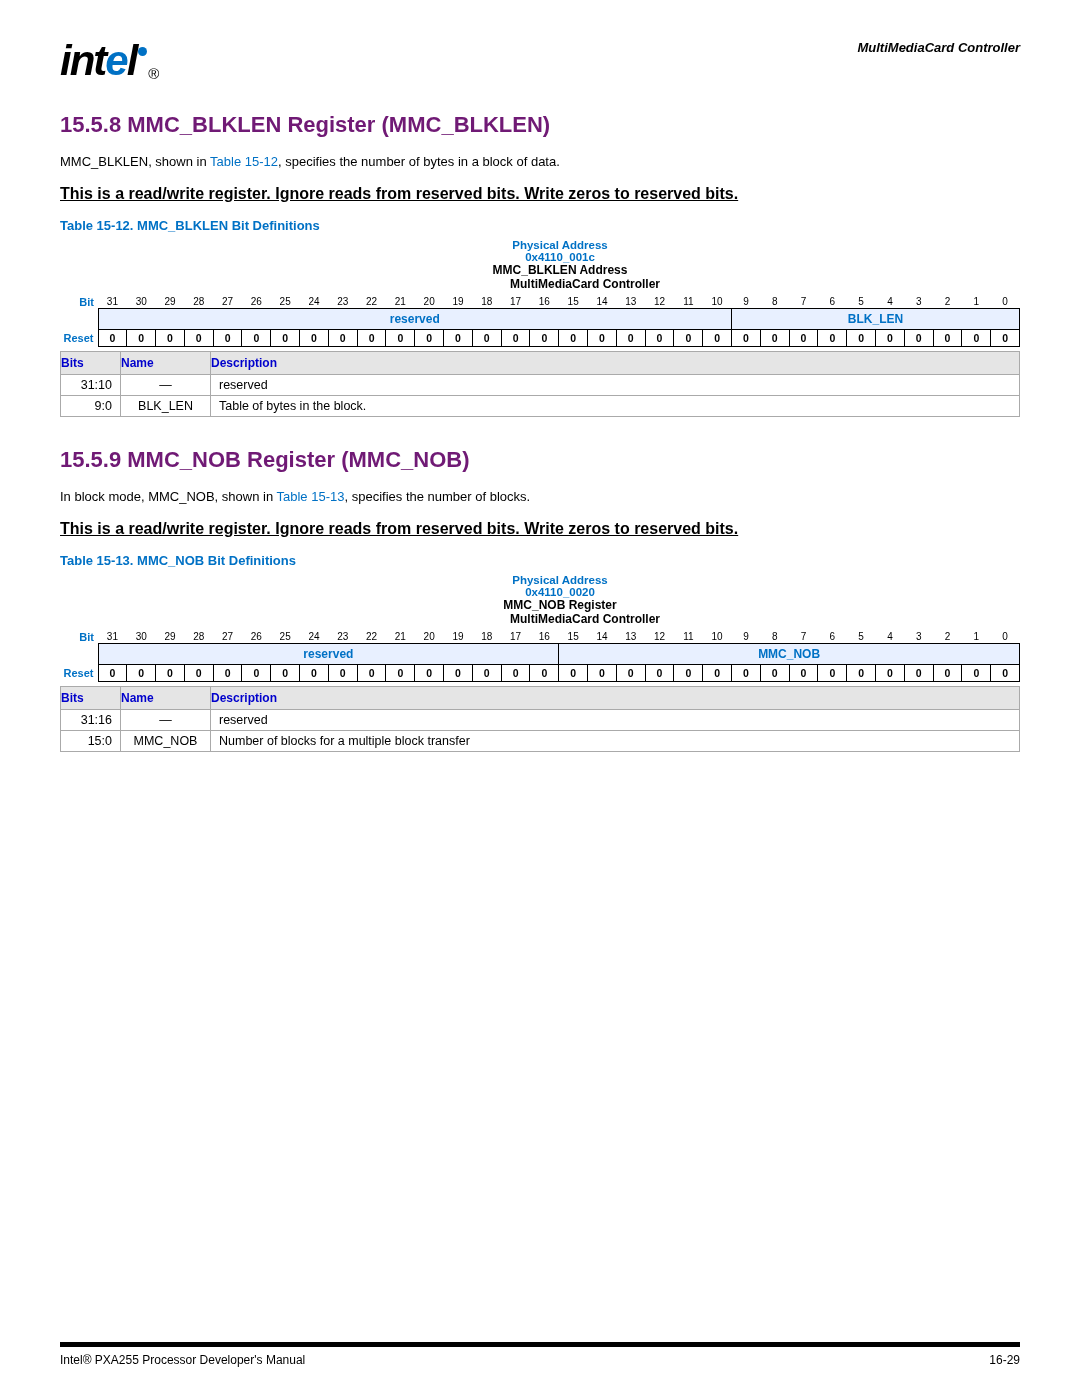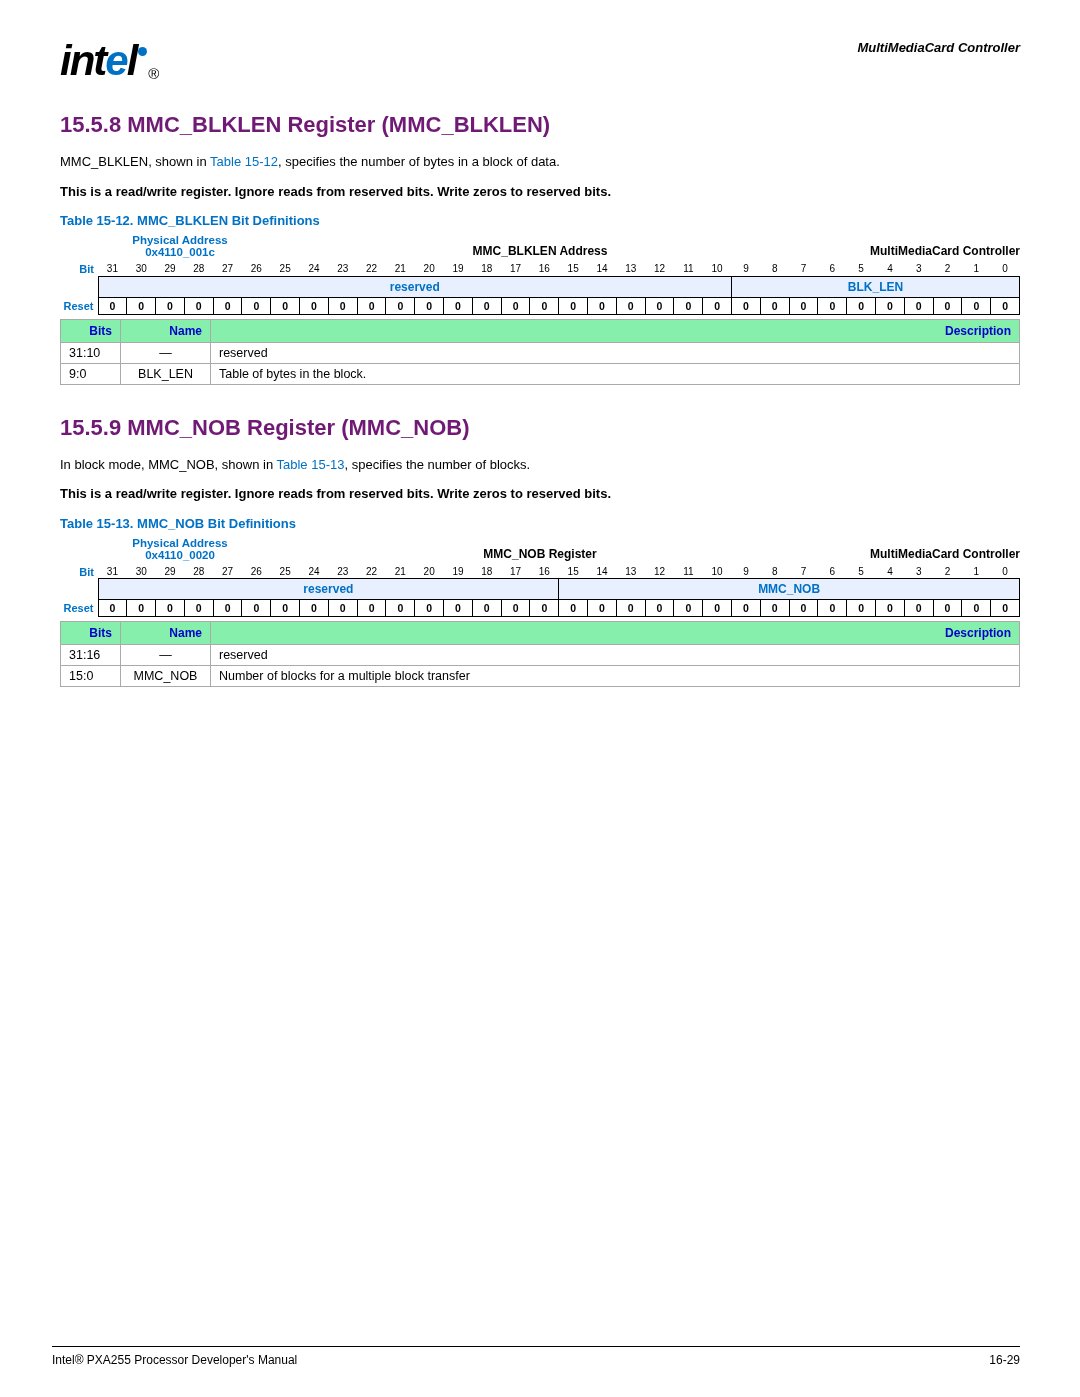--- a/index.html
+++ b/index.html
@@ -33,42 +33,44 @@
     }
     .body-text {
       font-size: 13px;
       color: #000;
       margin-bottom: 10px;
       line-height: 1.5;
     }
     .body-text a { color: #0071c5; text-decoration: none; }
     .bold-note {
       font-weight: bold;
-      font-size: 13px;
+      font-size: 16px;
       margin-bottom: 12px;
       line-height: 1.5;
+      text-decoration: underline;
     }
     
     .table-heading {
       color: #0071c5;
       font-weight: bold;
       font-size: 13px;
       margin-bottom: 6px;
     }
     
     .reg-table-wrap {
       margin-bottom: 18px;
       overflow: visible;
     }
     
     .reg-info-row {
       display: flex;
-      align-items: flex-end;
+      align-items: center;
       margin-bottom: 4px;
       margin-left: 40px;
+      flex-direction: column;
     }
     .reg-phys-addr {
       min-width: 160px;
       font-size: 11.5px;
       color: #0071c5;
       font-weight: bold;
       text-align: center;
     }
     .reg-name-center {
       flex: 1;
@@ -149,46 +151,46 @@
     }
     
     .desc-table {
       width: 100%;
       border-collapse: collapse;
       margin-top: 4px;
       font-size: 12.5px;
     }
     .desc-table th {
       border: 1px solid #aaa;
-      background: #86efac;
-      padding: 4px 8px;
-      text-align: right;
+      background: #e5e5e5;
+      padding: 4px 0;
+      text-align: left;
       font-weight: bold;
       color: #0000cc;
       font-size: 12px;
     }
     .desc-table td {
       border: 1px solid #aaa;
       padding: 3px 8px;
       vertical-align: top;
     }
-    .desc-table td.bits-col { width: 60px; text-align: left; }
+    .desc-table td.bits-col { width: 60px; text-align: right; }
     .desc-table td.name-col { width: 90px; text-align: center; }
     .desc-table td.desc-col { }
     
     .footer {
       position: fixed;
       bottom: 30px;
-      left: 52px;
+      left: 60px;
       right: 60px;
       display: flex;
       justify-content: space-between;
       align-items: center;
       font-size: 12px;
-      border-top: 1px solid #000000;
+      border-top: 5px solid #000000;
       padding-top: 6px;
     }
     .section { margin-bottom: 30px; }
 
     
     .bit-num {
       text-align: center;
       font-size: 9.5px;
       padding: 1px 0;
       min-width: 16px;

